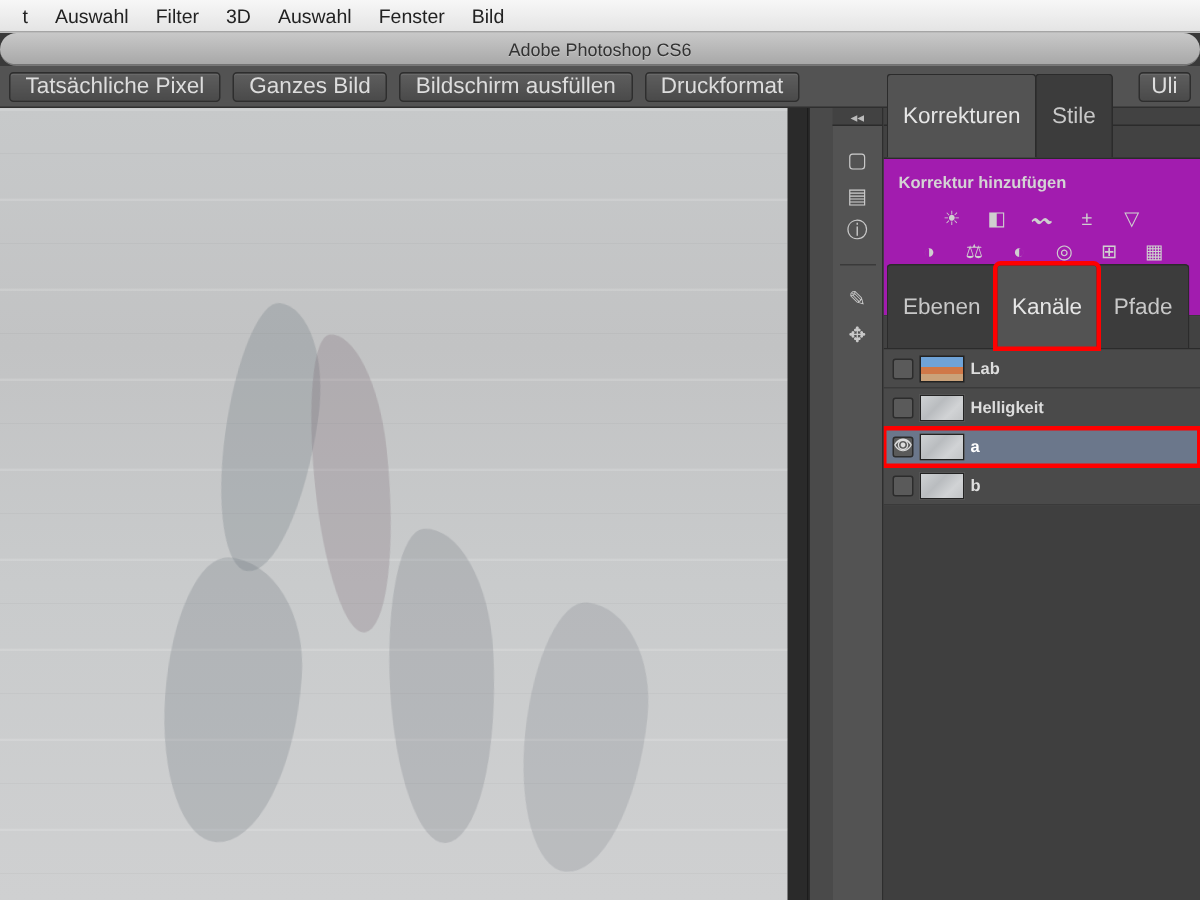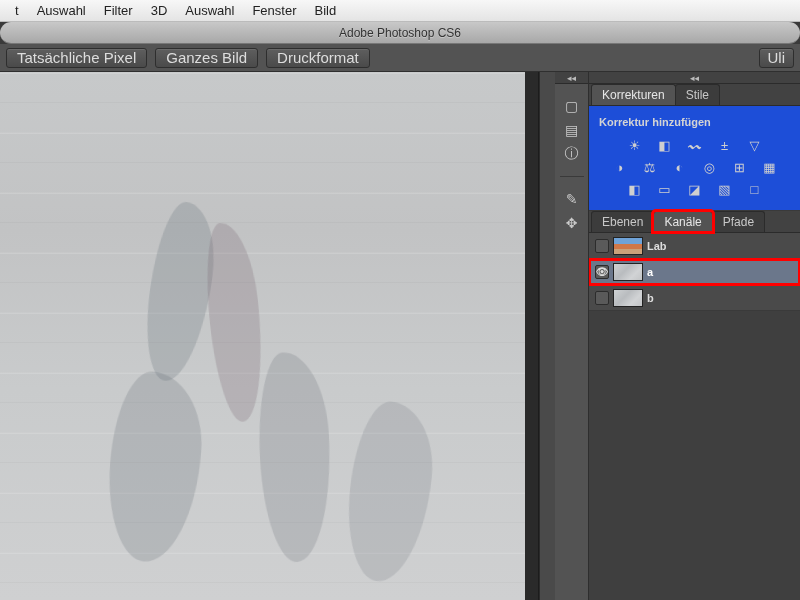--- a/index.html
+++ b/index.html
@@ -86,27 +86,27 @@
   .panels { flex:1; background: #535353; display:flex; flex-direction:column; }
   .panel-collapse {
     height:12px; background:#424242; border-bottom:1px solid #2b2b2b;
     font-size:9px; color:#bbb; text-align:center; line-height:12px;
   }
   .panel-tabs {
     height:22px; display:flex; align-items:flex-end; background:#424242;
     border-bottom:1px solid #2b2b2b; padding-left:2px; gap:0;
   }
   .panel-tab {
-    font-size:12px; color:#c8c8c8; padding:3px 10px;
+    font-size:15px; color:#c8c8c8; padding:19px 10px;
     background:#3c3c3c; border:1px solid #2b2b2b; border-bottom:none;
     border-radius:3px 3px 0 0; margin-right:-1px; cursor:pointer;
   }
   .panel-tab.active { background:#535353; color:#e6e6e6; position:relative; z-index:1;}
   .panel-tab.highlight { outline:3px solid #ff0000; outline-offset:-1px; }
-  .panel-body { background:#1d4ed8; padding:6px 8px 10px 8px; }
+  .panel-body { background:#a21caf; padding:6px 8px 10px 8px; }
   .panel-subhead { font-size:11px; color:#d4d4d4; font-weight:bold; padding:4px 0 6px 2px;}
   .adj-row { display:flex; gap:10px; justify-content:center; padding:3px 0;}
   .adj-ic {
     width:20px; height:16px; color:#cfcfcf; display:flex; align-items:center; justify-content:center;
     font-size:13px; cursor:pointer;
   }
   .divider { height:1px; background:#3a3a3a; }
 
   
   .ch-list { background:#4a4a4a; }
@@ -145,20 +145,21 @@
     <span class="menu-item">Bild</span>
   </div>
 
 <div class="app-titlebar">
   <span>Adobe Photoshop CS6</span>
 </div>
 
 <div class="options-bar" id="options-bar">
   <div class="ps-btn">Tatsächliche Pixel</div>
     <div class="ps-btn">Ganzes Bild</div>
+    <div class="ps-btn">Bildschirm ausfüllen</div>
     <div class="ps-btn">Druckformat</div>
     <div class="spacer"></div>
   <div class="ps-btn small">
     <span>Uli</span>
   </div>
 </div>
 
 <div class="workspace">
   <div class="canvas-area">
     <div class="canvas">
@@ -225,20 +226,25 @@
           <div class="panel-tab">Ebenen</div>
           <div class="panel-tab active highlight">Kanäle</div>
           <div class="panel-tab">Pfade</div>
         </div>
       <div class="ch-list" id="ch-list">
           <div class="ch-row">
             <div class="eye"></div>
             <div class="thumb color"></div>
             <span>Lab</span>
           </div>
+          <div class="ch-row">
+            <div class="eye"></div>
+            <div class="thumb"></div>
+            <span>Helligkeit</span>
+          </div>
           <div class="ch-row selected hl">
             <div class="eye on"></div>
             <div class="thumb"></div>
             <span>a</span>
           </div>
           <div class="ch-row">
             <div class="eye"></div>
             <div class="thumb"></div>
             <span>b</span>
           </div>

